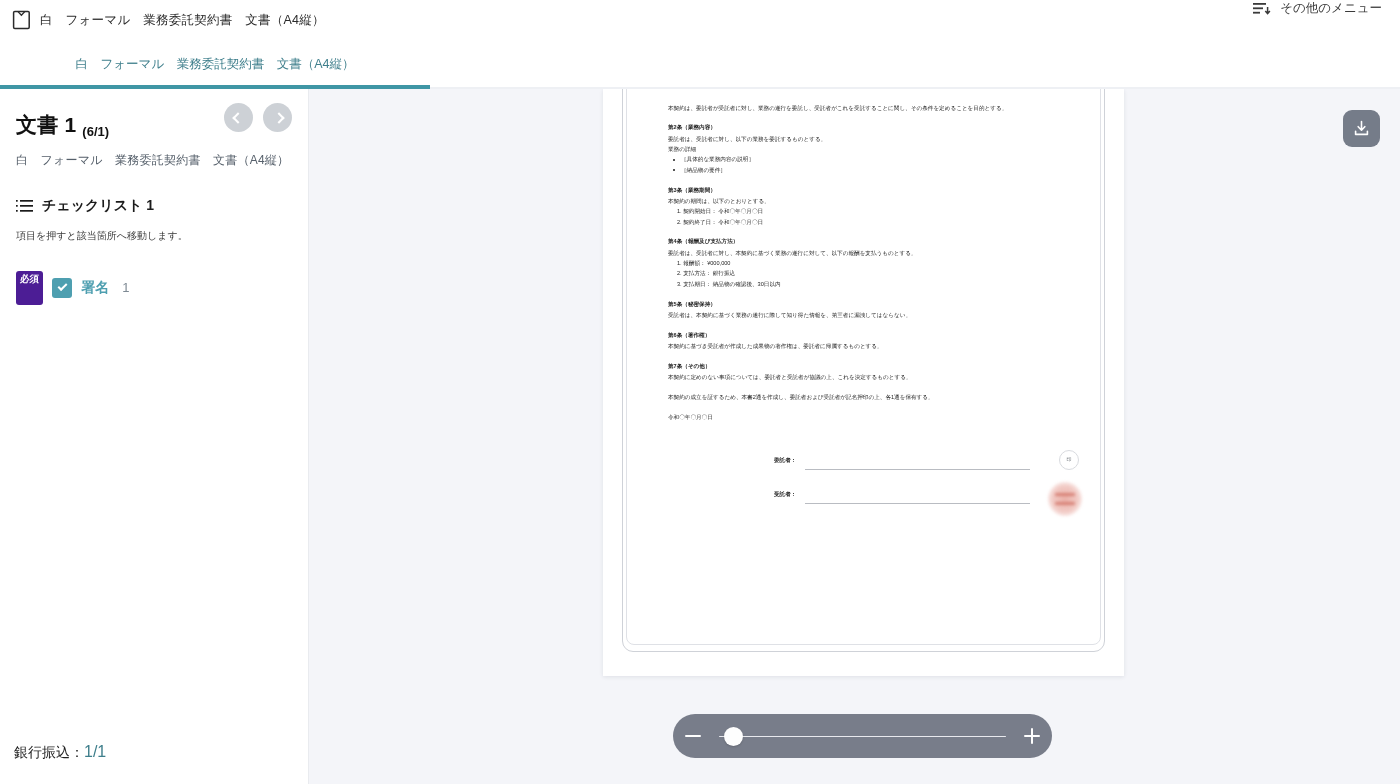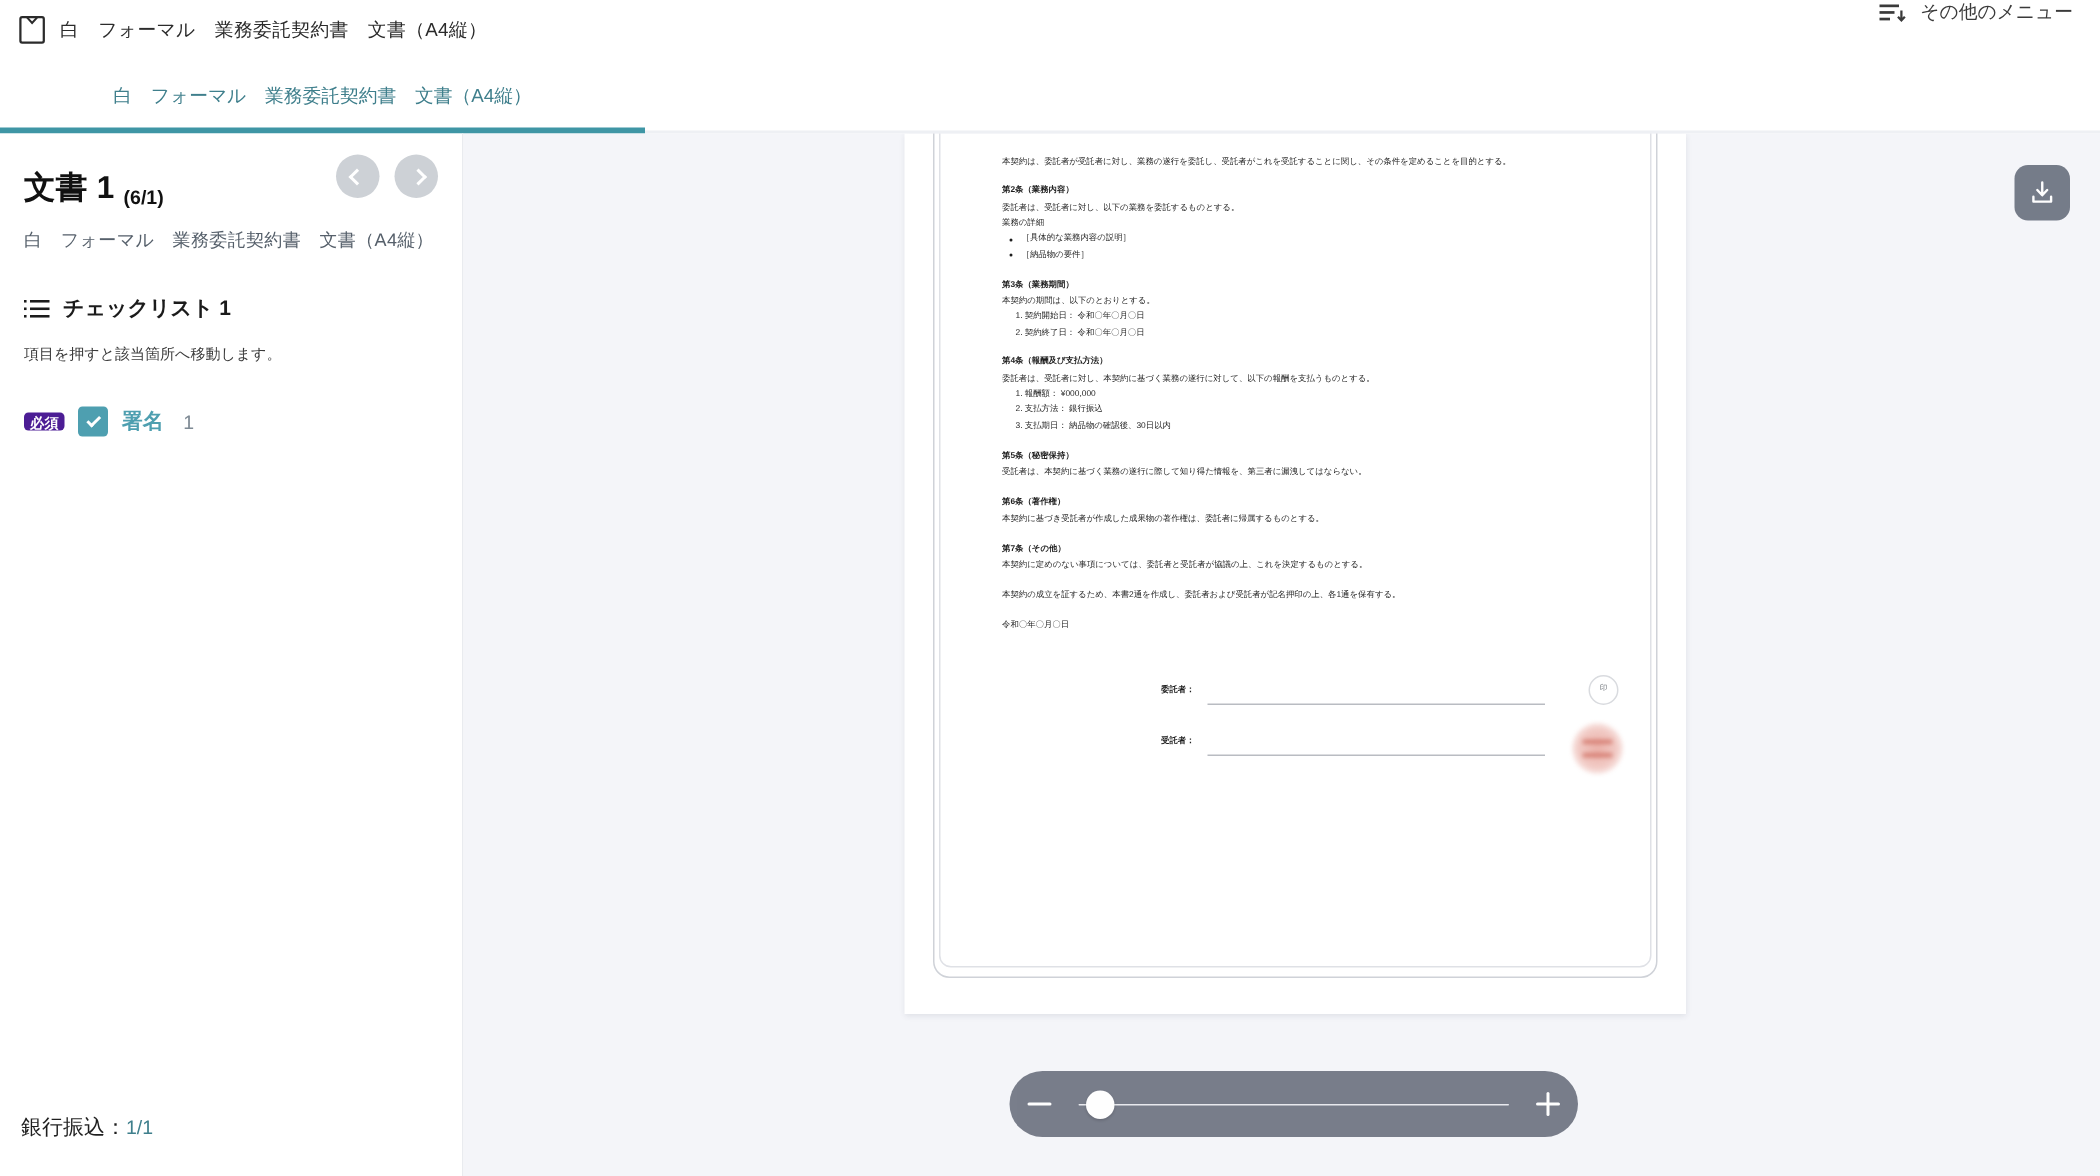--- a/index.html
+++ b/index.html
@@ -81,42 +81,42 @@
   .list-icon { width: 18px; height: 14px; position: relative; flex: 0 0 auto; }
   .checklist-title { font-size: 14px; font-weight: bold; color: #1b1b1b; }
   .checklist-hint { padding: 0 16px; margin-top: 14px; font-size: 10px; color: #3a3a3a; }
 
   .item-row {
     display: flex; align-items: center; gap: 9px;
     padding: 0 16px; margin-top: 28px; cursor: pointer;
   }
   .badge-req {
     background: #4c1d95; color: #fff; font-size: 9.5px; font-weight: bold;
-    border-radius: 3px; padding: 3px 4px 0 4px; line-height: 1;
+    border-radius: 3px; padding: 3px 4px 21px 4px; line-height: 1;
     letter-spacing: .01em;
   }
   .item-check {
     width: 20px; height: 20px; border-radius: 3px; background: #4e9fb0;
     display: flex; align-items: center; justify-content: center; flex:0 0 auto;
   }
   .item-check .tick {
     width: 9px; height: 5px;
     border-left: 2px solid #fff; border-bottom: 2px solid #fff;
     transform: rotate(-45deg) translate(1px,-1px);
   }
   .item-label { font-size: 14px; font-weight: bold; color: #4e9fb0; }
   .item-index { font-size: 13px; font-weight: normal; color: #7e8a94; margin-left: 4px;}
 
   
   .sidebar-footer {
     position: absolute; left: 0; bottom: 0; width: 309px; height: 64px;
     display: flex; align-items: center;
   }
   .req-count { margin-left: 14px; font-size: 14px; color: #1f1f1f; white-space: nowrap; }
-  .req-count .num { color: #3f7f8c; font-size: 13px; }
+  .req-count .num { color: #3f7f8c; font-size: 16px; }
   .complete-wrap {
     position: absolute; left: 120px; top: 730px;
     width: 186px; height: 54px;
     border: 4px solid #f312e7;
     background: #ffffff;
     display: flex; align-items: center; justify-content: center;
   }
   .complete-btn {
     width: 161px; height: 41px; border-radius: 21px;
     background: #1c5fa8; color: #fff;

